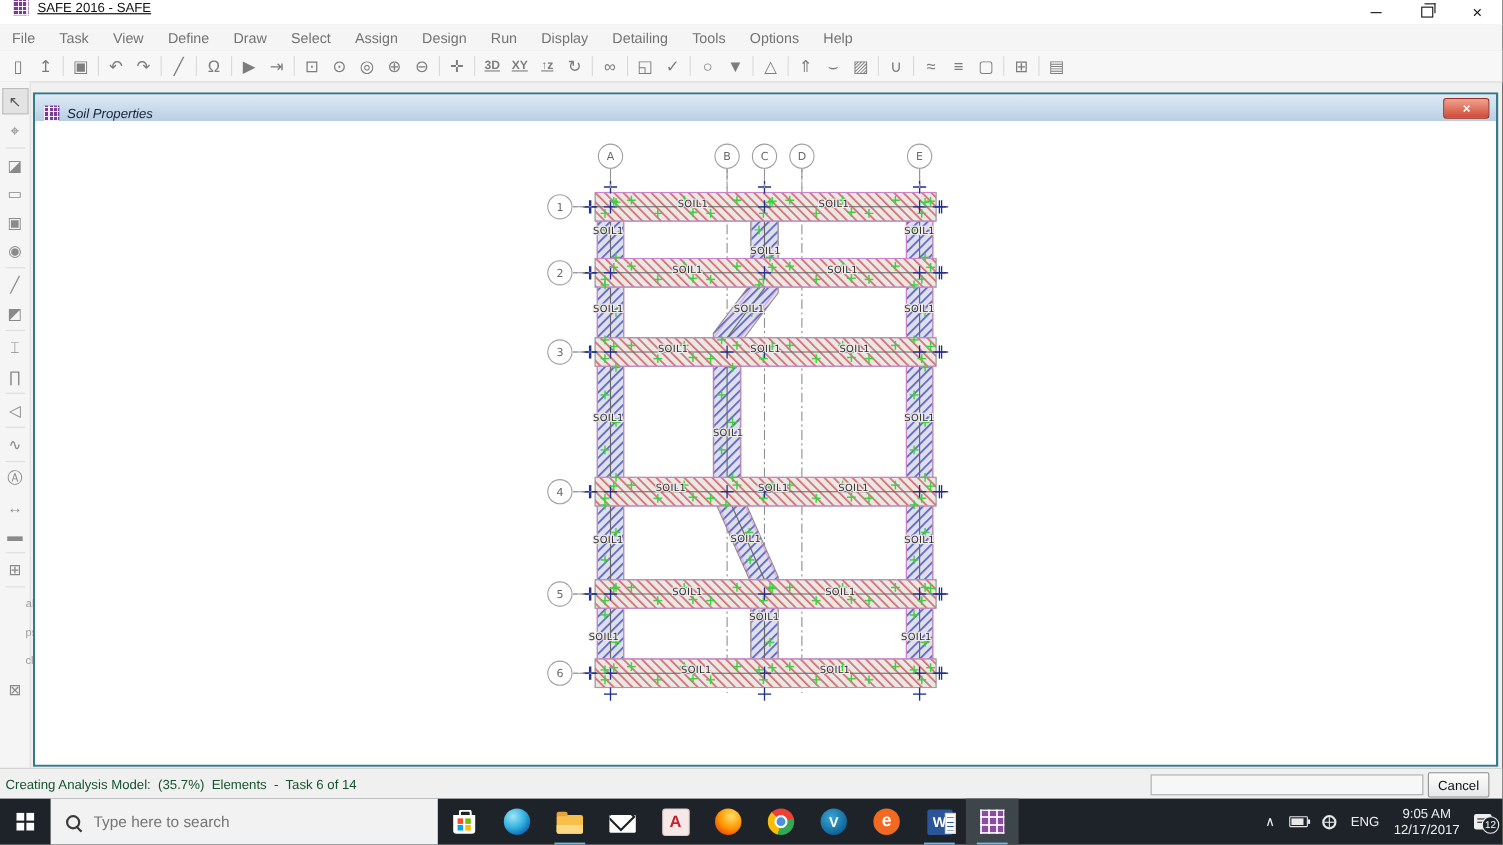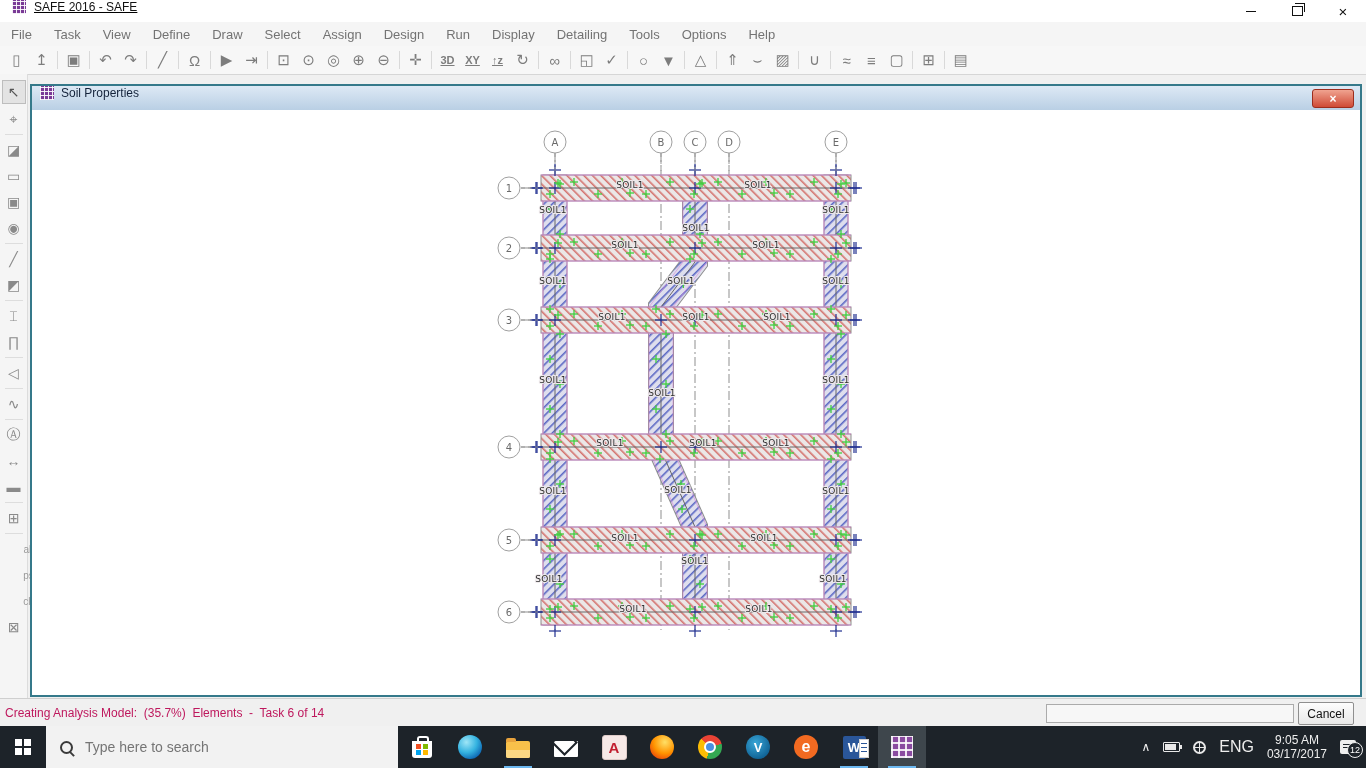--- a/index.html
+++ b/index.html
@@ -38,35 +38,35 @@
   .lr-btn{width:22px;height:22px;margin:2px 0;display:flex;align-items:center;justify-content:center;
     color:#8a8a8a;font-size:14px;}
   .lr-btn.txt{font-size:10px;color:#9a9a9a;margin-left:30px;}
   .lr-btn.active{background:#e3e3e3;border:1px solid #bdbdbd;color:#555;}
   .lr-sep{width:18px;height:1px;background:#ddd;margin:2px 0;}
 
   
   .inner-window{position:absolute;left:30px;top:84px;width:1332px;height:613px;
     border:2px solid #35798a;background:#fff;box-sizing:border-box;}
   .inner-titlebar{height:24px;background:linear-gradient(#dde9f5,#b9cfe4);
-    display:flex;align-items:flex-start;border-bottom:1px solid #9db7d0;position:relative;}
+    display:flex;align-items:flex-end;border-bottom:1px solid #9db7d0;position:relative;font-style:italic;}
   .inner-icon{width:14px;height:14px;margin:0 7px 0 8px;background-color:#7a3b96;
     background-image:repeating-linear-gradient(0deg,rgba(255,255,255,.9) 0 1px,transparent 1px 4px),
     repeating-linear-gradient(90deg,rgba(255,255,255,.9) 0 1px,transparent 1px 4px);}
   .inner-title{font-size:12px;color:#13223a;}
   .inner-close{position:absolute;right:6px;top:3px;width:40px;height:17px;border-radius:3px;
     background:linear-gradient(#f0a390,#cf4a36);border:1px solid #9c2d1e;color:#fff;
     display:flex;align-items:center;justify-content:center;font-size:12px;font-weight:bold;}
   .canvas{position:absolute;left:0;top:24px;right:0;bottom:0;background:#fff;overflow:hidden;}
   .canvas svg{position:absolute;left:0;top:0;}
 
   
   .statusbar{position:absolute;left:0;top:698px;width:1366px;height:28px;background:#f0f0f0;
     border-top:1px solid #cfcfcf;display:flex;align-items:center;}
-  .status-text{font-size:12px;color:#be185d;margin-left:5px;white-space:pre;}
+  .status-text{font-size:12px;color:#14532d;margin-left:5px;white-space:pre;}
   .progress{position:absolute;right:72px;top:5px;width:246px;height:17px;background:#f7f7f7;
     border:1px solid #ababab;}
   .cancel-btn{position:absolute;right:12px;top:3px;width:54px;height:21px;background:linear-gradient(#fdfdfd,#e8e8e8);
     border:1px solid #8f8f8f;border-radius:2px;font-size:12px;color:#111;
     display:flex;align-items:center;justify-content:center;font-family:"Liberation Sans",sans-serif;}
 
   
   .taskbar{position:absolute;left:0;top:726px;width:1366px;height:42px;background:#1d2329;
     display:flex;align-items:stretch;}
   .start-btn{width:46px;display:flex;align-items:center;justify-content:center;}
@@ -121,21 +121,21 @@
     repeating-linear-gradient(90deg,rgba(255,255,255,.85) 0 2px,transparent 2px 7px);}
 
   .tray{margin-left:auto;display:flex;align-items:center;gap:13px;padding-right:10px;color:#eee;}
   .tray-chevron{font-size:12px;color:#eee;}
   .tray-battery{width:15px;height:8px;border:1px solid #e8e8e8;border-radius:1px;position:relative;}
   .tray-battery::before{content:"";position:absolute;right:-3px;top:2px;width:2px;height:4px;background:#e8e8e8;}
   .tray-battery::after{content:"";position:absolute;left:1px;top:1px;width:11px;height:6px;background:#e8e8e8;}
   .tray-globe{width:13px;height:13px;border:2px solid #e8e8e8;border-radius:50%;position:relative;box-sizing:border-box;}
   .tray-globe::before{content:"";position:absolute;left:0;right:0;top:4px;height:1px;background:#e8e8e8;}
   .tray-globe::after{content:"";position:absolute;left:4px;top:0;bottom:0;width:1px;background:#e8e8e8;}
-  .tray-lang{font-size:16px;}
+  .tray-lang{font-size:12px;}
   .tray-clock{font-size:12px;text-align:center;line-height:14px;}
   .tray-note{width:16px;height:14px;background:#eee;border-radius:2px;position:relative;}
   .tray-note::before{content:"";position:absolute;left:3px;top:4px;width:10px;height:1px;background:#1d2329;box-shadow:0 3px 0 #1d2329;}
   .note-badge{position:absolute;right:-7px;bottom:-4px;width:14px;height:14px;border:1px solid #eee;border-radius:50%;
     background:#1d2329;font-size:9px;display:flex;align-items:center;justify-content:center;color:#fff;}
   .note-wrap{position:relative;}
 </style>
 </head>
 <body>
 
@@ -867,21 +867,21 @@
           <div class="underline"></div>
         </div>
       </div>
     <div class="tray">
       <span class="tray-chevron">∧</span>
       <span class="tray-battery"></span>
       <span class="tray-globe"></span>
       <span class="tray-lang">ENG</span>
       <div class="tray-clock">
         <div>9:05 AM</div>
-        <div>03/17/2017</div>
+        <div>12/17/2017</div>
       </div>
       <div class="note-wrap">
         <div class="tray-note"></div>
         <div class="note-badge">12</div>
       </div>
     </div>
   </div>
 
 </div>
 

